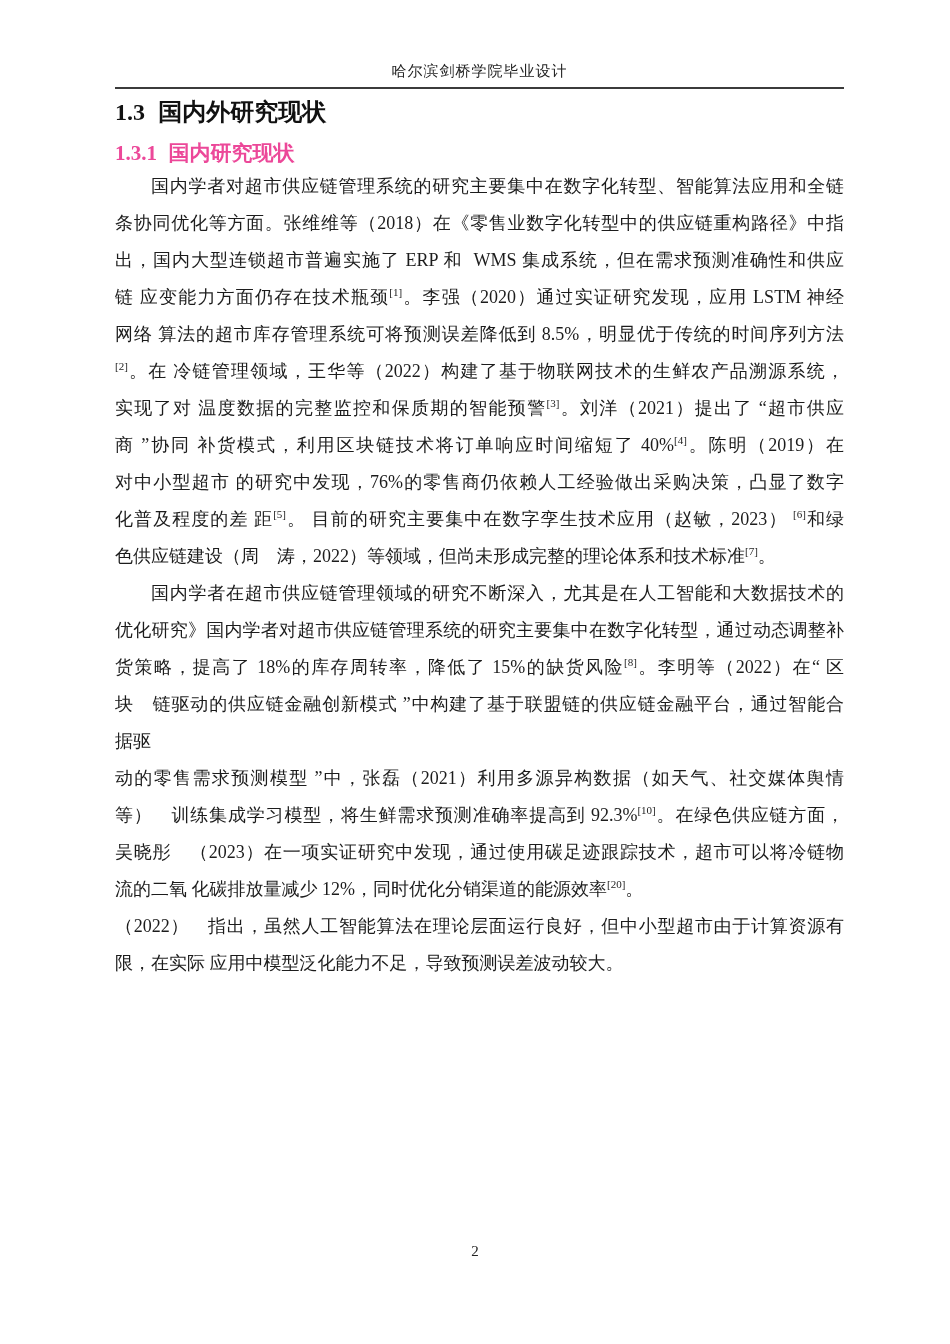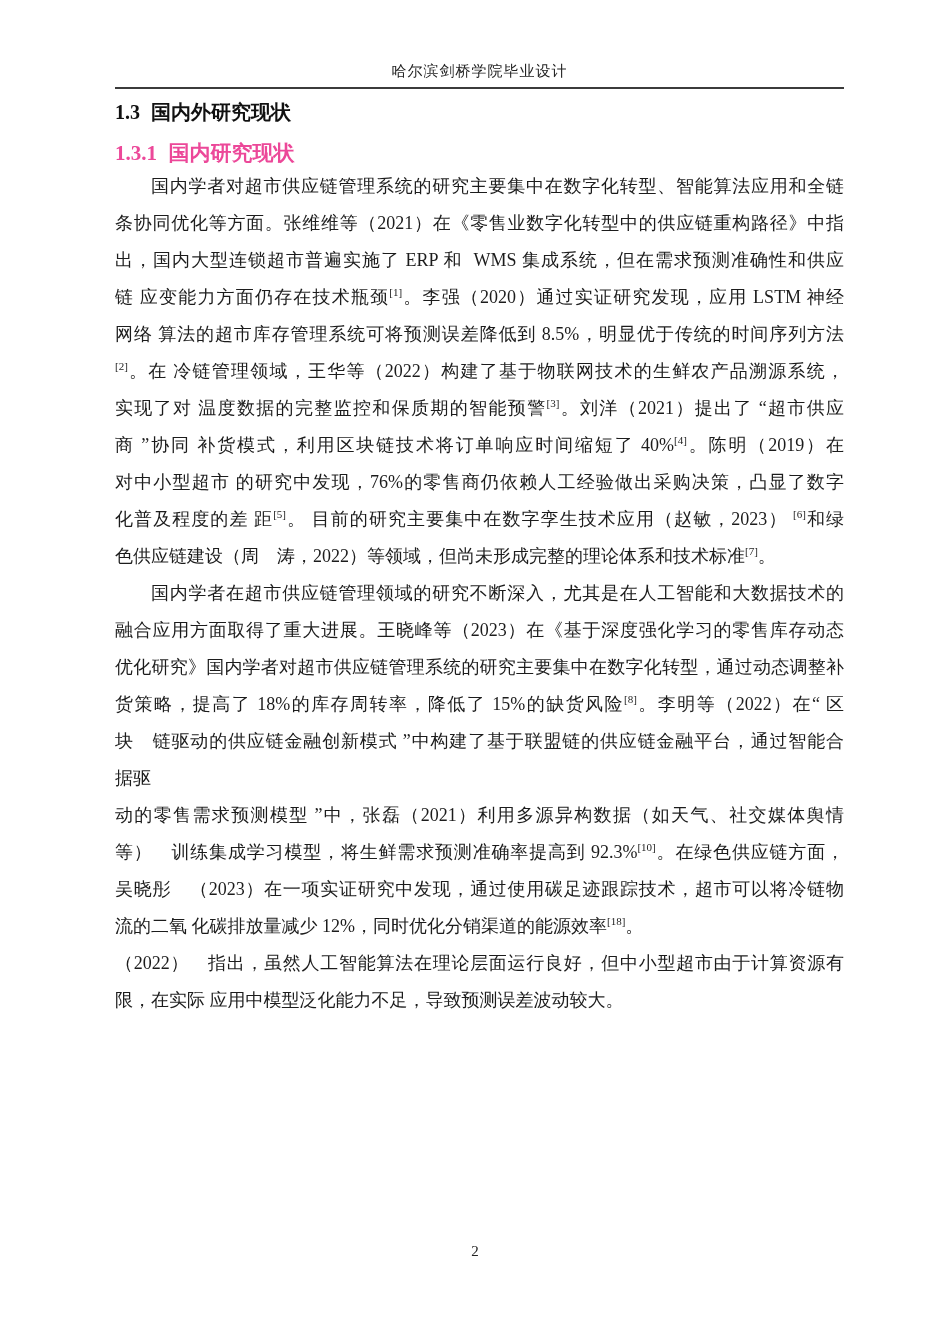--- a/index.html
+++ b/index.html
@@ -22,21 +22,21 @@
     text-align: center;
     font-size: 15px;
     letter-spacing: 1px;
     color: #222;
     padding-bottom: 6px;
     border-bottom: 2px solid #3b3b3b;
   }
   
   .h2 {
     margin: 5px 0 0 0;
-    font-size: 20px;
+    font-size: 24px;
     line-height: 36px;
     font-weight: 600;
     font-family: "Liberation Sans", "DejaVu Sans", sans-serif;
     color: #111;
   }
   .h3 {
     margin: 8px 0 0 0;
     font-size: 21px;
     line-height: 30px;
     font-weight: 600;
@@ -94,42 +94,41 @@
     <span class="h-num">1.3</span><span>国内外研究现状</span>
   </div>
 
   <div class="h3">
     <span class="h-num">1.3.1</span><span>国内研究现状</span>
   </div>
 
   <div>
       <div class="para para1">
         <div class="line j ind">国内学者对超市供应链管理系统的研究主要集中在数字化转型、智能算法应用和全链</div>
-        <div class="line j">条协同优化等方面。张维维等（2021）在《零售业数字化转型中的供应链重构路径》中指</div>
+        <div class="line j">条协同优化等方面。张维维等（2018）在《零售业数字化转型中的供应链重构路径》中指</div>
         <div class="line j">出，国内大型连锁超市普遍实施了 ERP 和 &nbsp;WMS 集成系统，但在需求预测准确性和供应</div>
         <div class="line j">链 应变能力方面仍存在技术瓶颈<sup class="cite">[1]</sup>。李强（2020）通过实证研究发现，应用 LSTM 神经</div>
         <div class="line j">网络 算法的超市库存管理系统可将预测误差降低到 8.5%，明显优于传统的时间序列方法</div>
         <div class="line j"><sup class="cite">[2]</sup>。在 冷链管理领域，王华等（2022）构建了基于物联网技术的生鲜农产品溯源系统，</div>
         <div class="line j">实现了对 温度数据的完整监控和保质期的智能预警<sup class="cite">[3]</sup>。刘洋（2021）提出了 “超市供应</div>
         <div class="line j">商 ”协同 补货模式，利用区块链技术将订单响应时间缩短了 40%<sup class="cite">[4]</sup>。陈明（2019）在</div>
         <div class="line j">对中小型超市 的研究中发现，76%的零售商仍依赖人工经验做出采购决策，凸显了数字</div>
         <div class="line j">化普及程度的差 距<sup class="cite">[5]</sup>。 目前的研究主要集中在数字孪生技术应用（赵敏，2023） <sup class="cite">[6]</sup>和绿</div>
         <div class="line">色供应链建设（周　涛，2022）等领域，但尚未形成完整的理论体系和技术标准<sup class="cite">[7]</sup>。</div>
       </div>
       <div class="para">
         <div class="line j ind">国内学者在超市供应链管理领域的研究不断深入，尤其是在人工智能和大数据技术的</div>
-        <div class="line j">融合应用方面取得了重大进展。王晓峰等（2023）在《基于深度强化学习的零售库存动态</div>
         <div class="line j">优化研究》国内学者对超市供应链管理系统的研究主要集中在数字化转型，通过动态调整补</div>
         <div class="line j">货策略，提高了 18%的库存周转率，降低了 15%的缺货风险<sup class="cite">[8]</sup>。李明等（2022）在“ 区</div>
         <div class="line j">块　链驱动的供应链金融创新模式 ”中构建了基于联盟链的供应链金融平台，通过智能合</div>
         <div class="line">据驱</div>
         <div class="line j">动的零售需求预测模型 ”中，张磊（2021）利用多源异构数据（如天气、社交媒体舆情</div>
         <div class="line j">等）　训练集成学习模型，将生鲜需求预测准确率提高到 92.3%<sup class="cite">[10]</sup>。在绿色供应链方面，</div>
         <div class="line j">吴晓彤　（2023）在一项实证研究中发现，通过使用碳足迹跟踪技术，超市可以将冷链物</div>
-        <div class="line">流的二氧 化碳排放量减少 12%，同时优化分销渠道的能源效率<sup class="cite">[18]</sup>。</div>
+        <div class="line">流的二氧 化碳排放量减少 12%，同时优化分销渠道的能源效率<sup class="cite">[20]</sup>。</div>
       </div>
       <div class="para">
         <div class="line j">（2022）　指出，虽然人工智能算法在理论层面运行良好，但中小型超市由于计算资源有</div>
         <div class="line">限，在实际 应用中模型泛化能力不足，导致预测误差波动较大。</div>
       </div>
     </div>
 
   <div class="page-number">2</div>
 
 </div>

